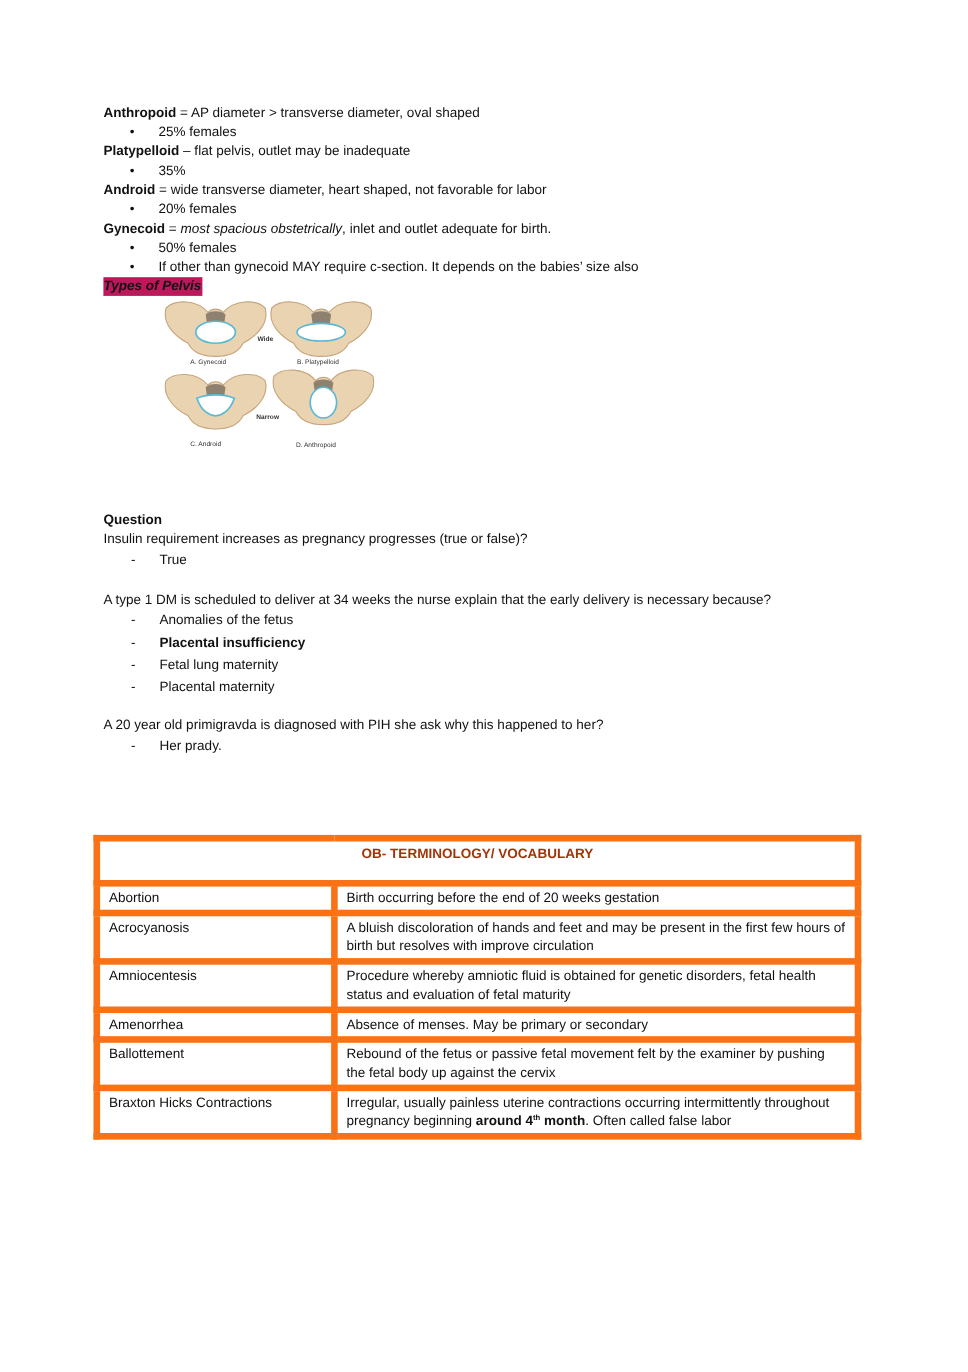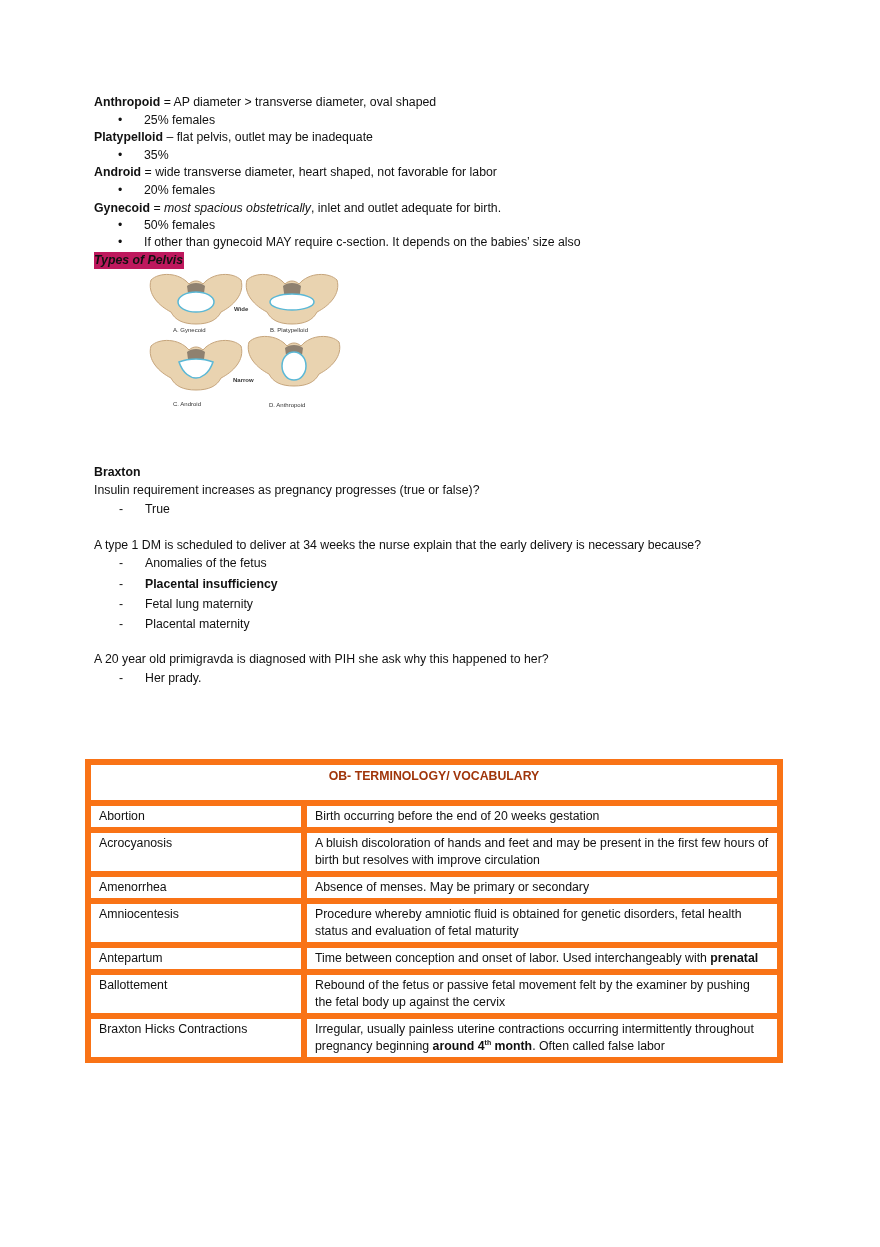--- a/index.html
+++ b/index.html
@@ -90,21 +90,21 @@
     </g>
   </svg>
   <span class="pelvis-label" style="left:26px;top:57px">A. Gynecoid</span>
   <span class="pelvis-label" style="left:123px;top:57px">B. Platypelloid</span>
   <span class="pelvis-label" style="left:26px;top:131px">C. Android</span>
   <span class="pelvis-label" style="left:122px;top:132px">D. Anthropoid</span>
   <span class="mid-label" style="left:87px;top:36px">Wide</span>
   <span class="mid-label" style="left:86px;top:107px">Narrow</span>
 </div>
 
-<div class="line b" style="top:466px">Braxton</div>
+<div class="line b" style="top:466px">Question</div>
 
 <div class="line" style="top:484px">Insulin requirement increases as pregnancy progresses (true or false)?</div>
 <div class="bullet" style="top:503px;left:119px">
     <span class="mk">-</span>
     <span class="tx">True</span>
   </div>
 
 <div class="line" style="top:539px">A type 1 DM is scheduled to deliver at 34 weeks the nurse explain that the early delivery is necessary because?</div>
 <div class="bullet" style="top:557px;left:119px">
     <span class="mk">-</span>
@@ -136,30 +136,26 @@
   </tr>
   <tr>
     <td class="term">Abortion</td>
     <td>Birth occurring before the end of 20 weeks gestation</td>
   </tr>
   <tr>
     <td class="term">Acrocyanosis</td>
     <td>A bluish discoloration of hands and feet and may be present in the first few hours of birth but resolves with improve circulation</td>
   </tr>
   <tr>
-    <td class="term">Amenorrhea</td>
-    <td>Absence of menses. May be primary or secondary</td>
-  </tr>
-  <tr>
     <td class="term">Amniocentesis</td>
     <td>Procedure whereby amniotic fluid is obtained for genetic disorders, fetal health status and evaluation of fetal maturity</td>
   </tr>
   <tr>
-    <td class="term">Antepartum</td>
-    <td><span>Time between conception and onset of labor. Used interchangeably with </span><span class="b">prenatal</span></td>
+    <td class="term">Amenorrhea</td>
+    <td>Absence of menses. May be primary or secondary</td>
   </tr>
   <tr>
     <td class="term">Ballottement</td>
     <td>Rebound of the fetus or passive fetal movement felt by the examiner by pushing the fetal body up against the cervix</td>
   </tr>
   <tr>
     <td class="term">Braxton Hicks Contractions</td>
     <td><span>Irregular, usually painless uterine contractions occurring intermittently throughout pregnancy beginning </span><span class="b">around 4</span><sup class="b">th</sup><span class="b"> month</span><span>. Often called false labor</span></td>
   </tr>
 </tbody>

